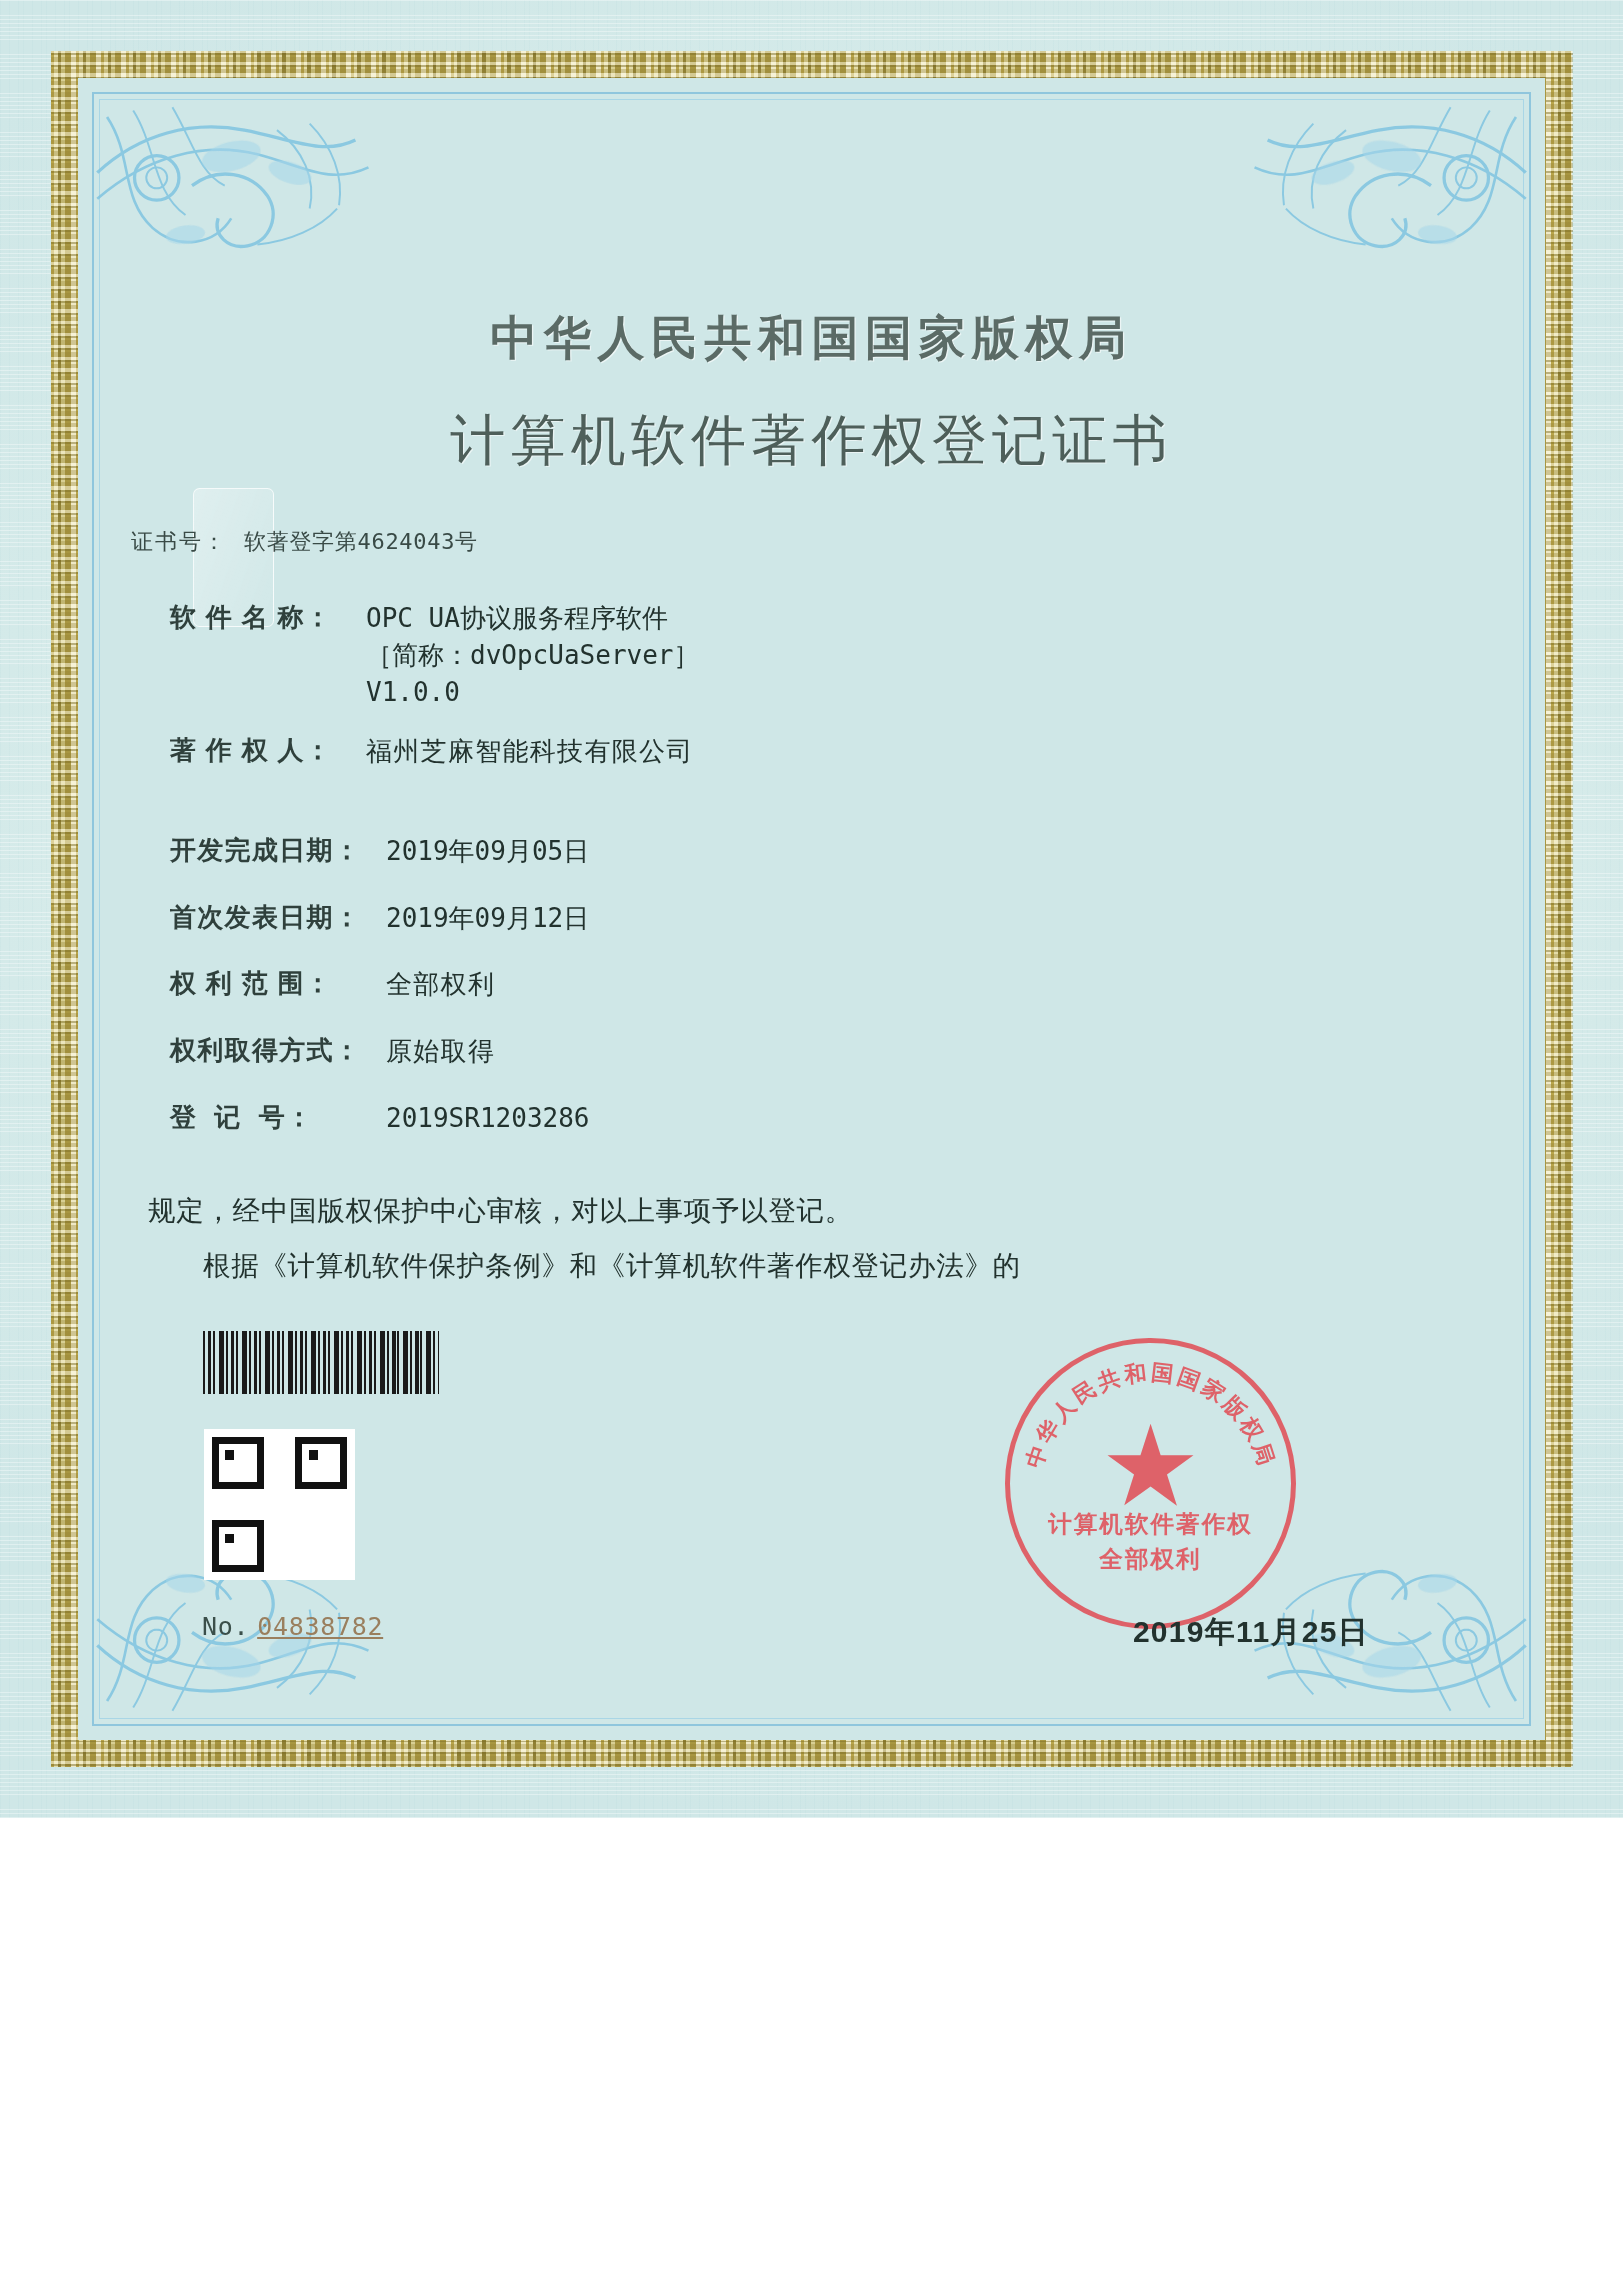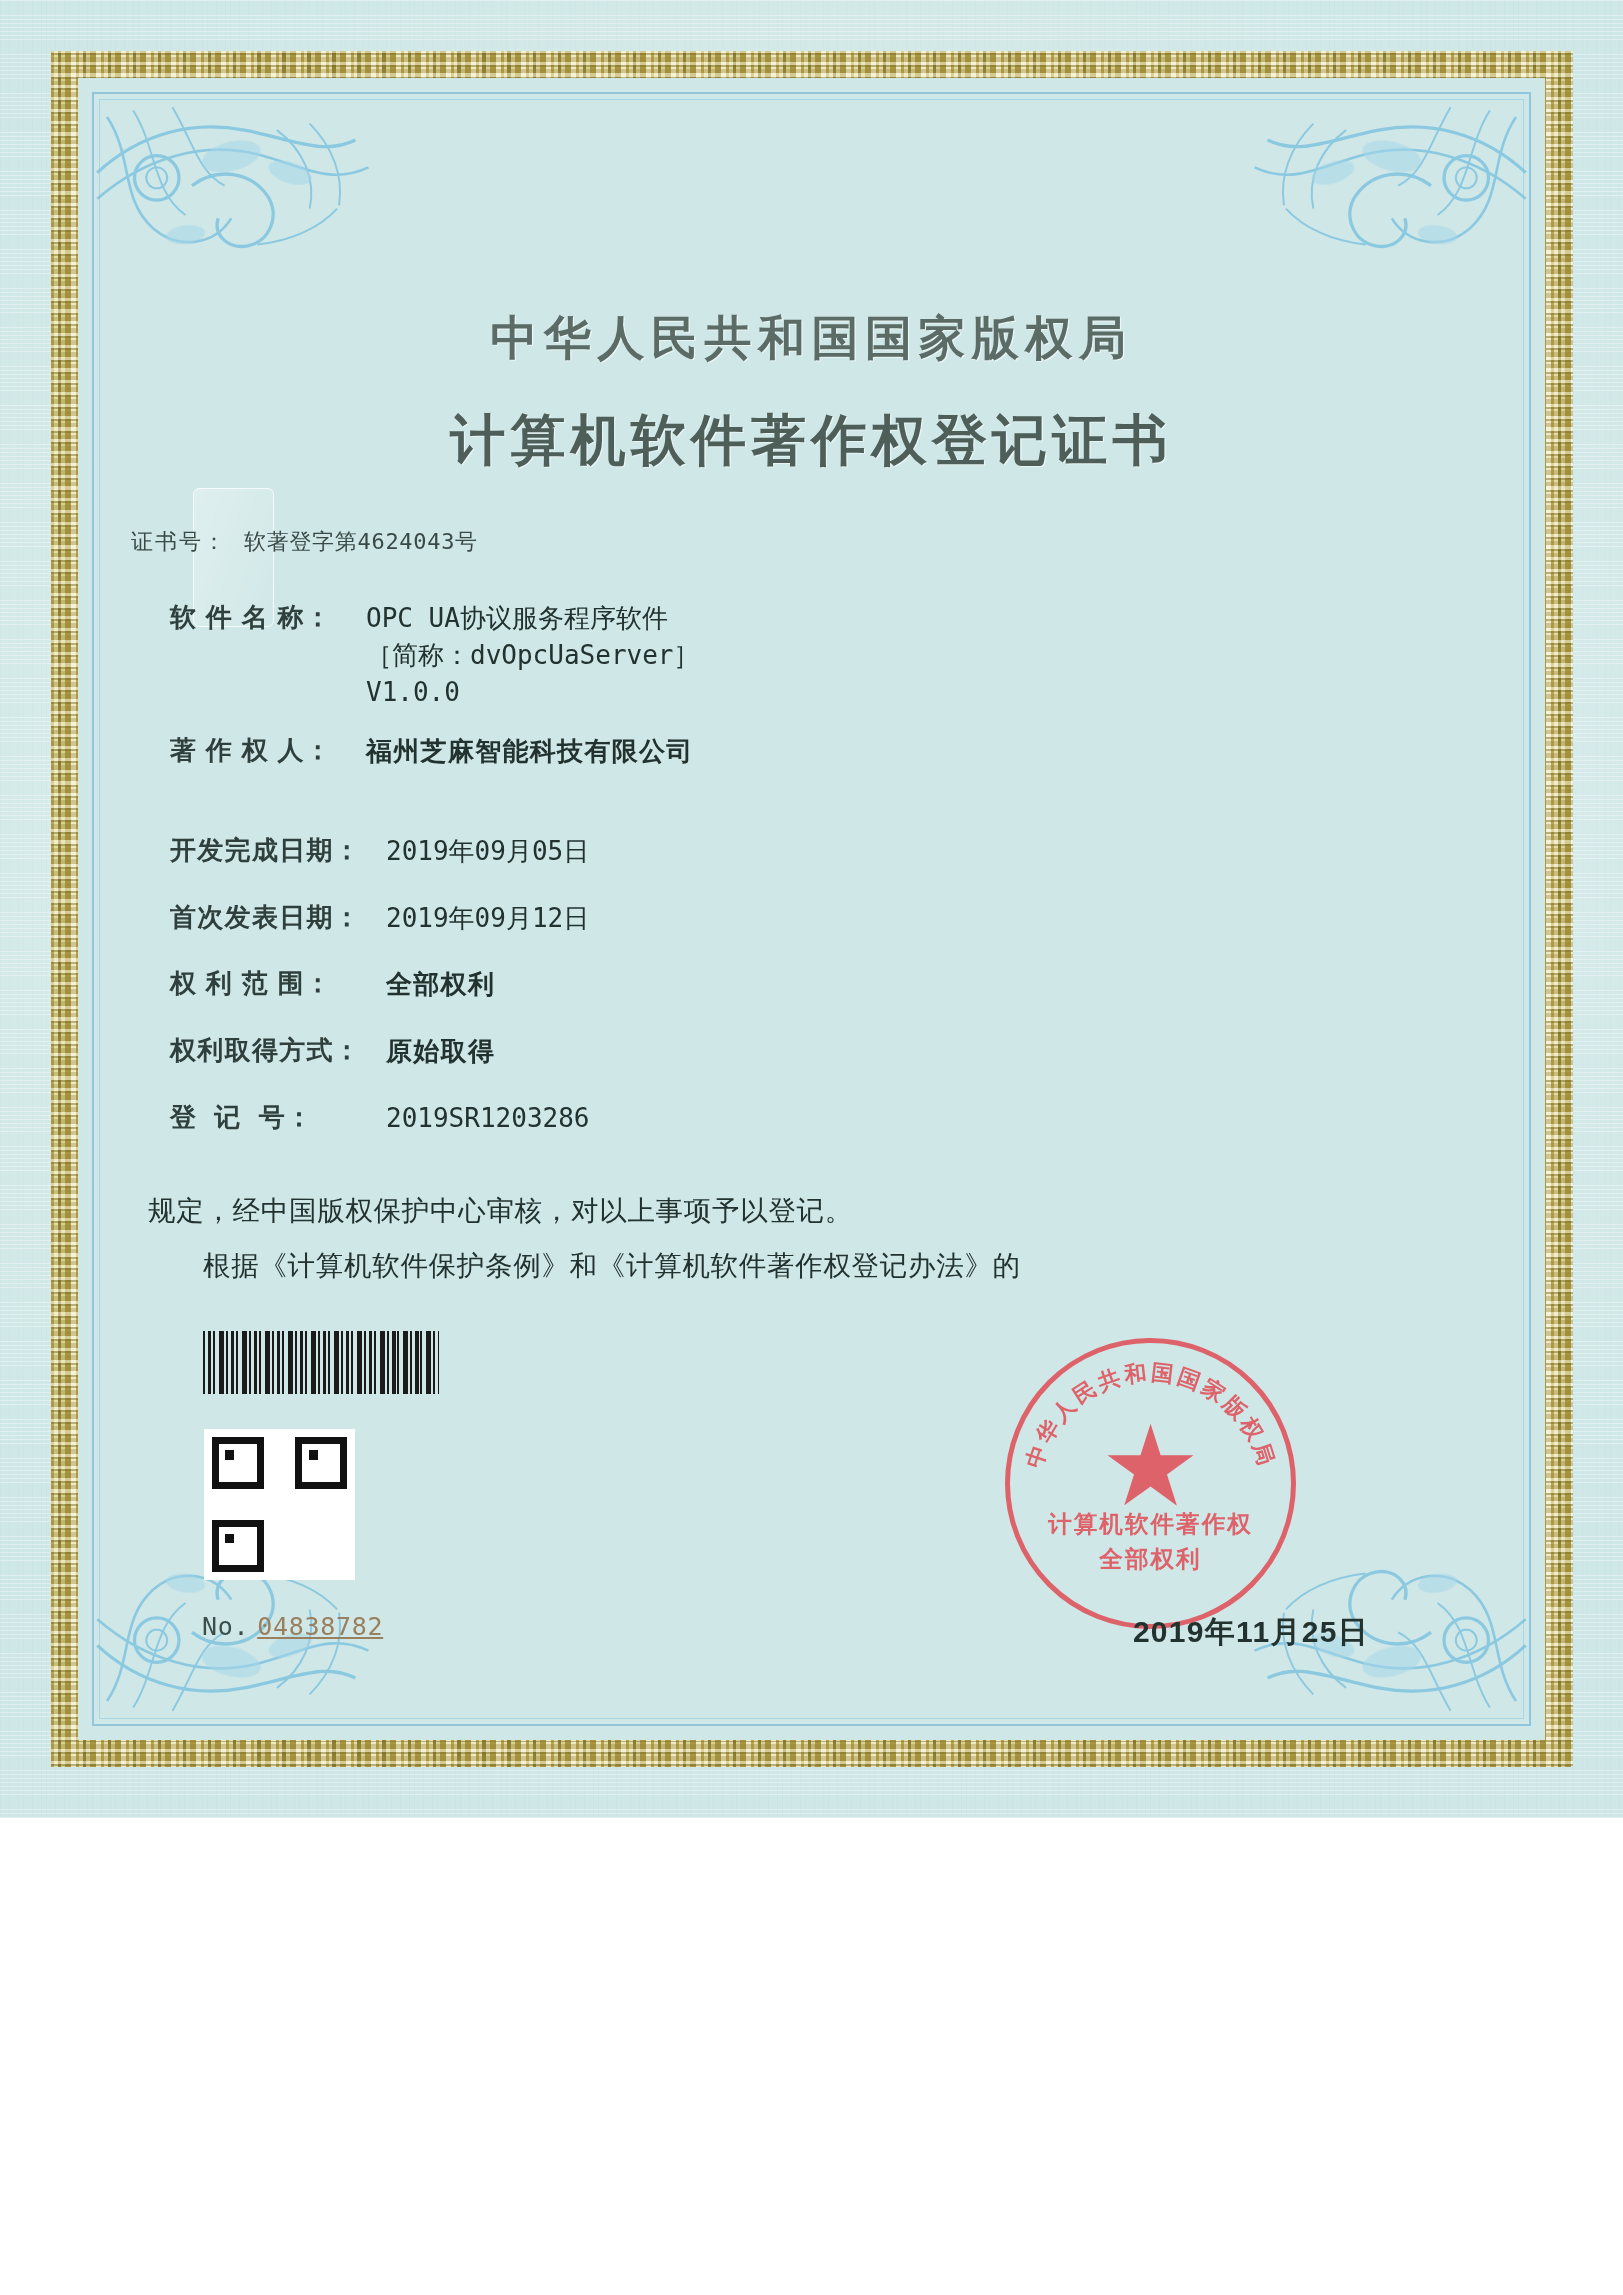--- a/index.html
+++ b/index.html
@@ -118,21 +118,21 @@
     font-weight: bold;
     font-size: 47px;
     letter-spacing: 6.5px;
     color: #5b6b66;
     margin-top: 196px;
     text-shadow: 1.3px 1.3px 0 rgba(255,255,255,.6);
   }
   .title-sub {
     text-align: center;
     font-family: "Liberation Sans", "DejaVu Sans", sans-serif;
-    font-weight: bold;
+    font-weight: normal;
     font-size: 55px;
     letter-spacing: 5.2px;
     color: #4e5f5a;
     margin-top: 34px;
     text-shadow: 1.3px 1.3px 0 rgba(255,255,255,.55);
   }
 
   .cert-no-row {
     margin-top: 49px;
     padding-right: 18.3px;
@@ -165,21 +165,21 @@
   .field-value {
     font-family: "DejaVu Sans Mono", "Liberation Mono", monospace;
     font-size: 26px;
     color: #22322e;
     line-height: 1.42;
     white-space: pre-line;
     letter-spacing: 0px;
   }
   .field-value.sans {
     font-family: "Liberation Sans", "DejaVu Sans", sans-serif;
-    font-weight: bold;
+    font-weight: normal;
     letter-spacing: 1.3px;
   }
 
   .fields-2 { margin-top: 63px; }
   .fields-2 .field-row { margin-bottom: 30px; }
   .fields-2 .field-label { width: 216px; flex: 0 0 216px; }
 
   .statement {
     margin-top: 46px;
     padding: 0 17px 0 17px;

